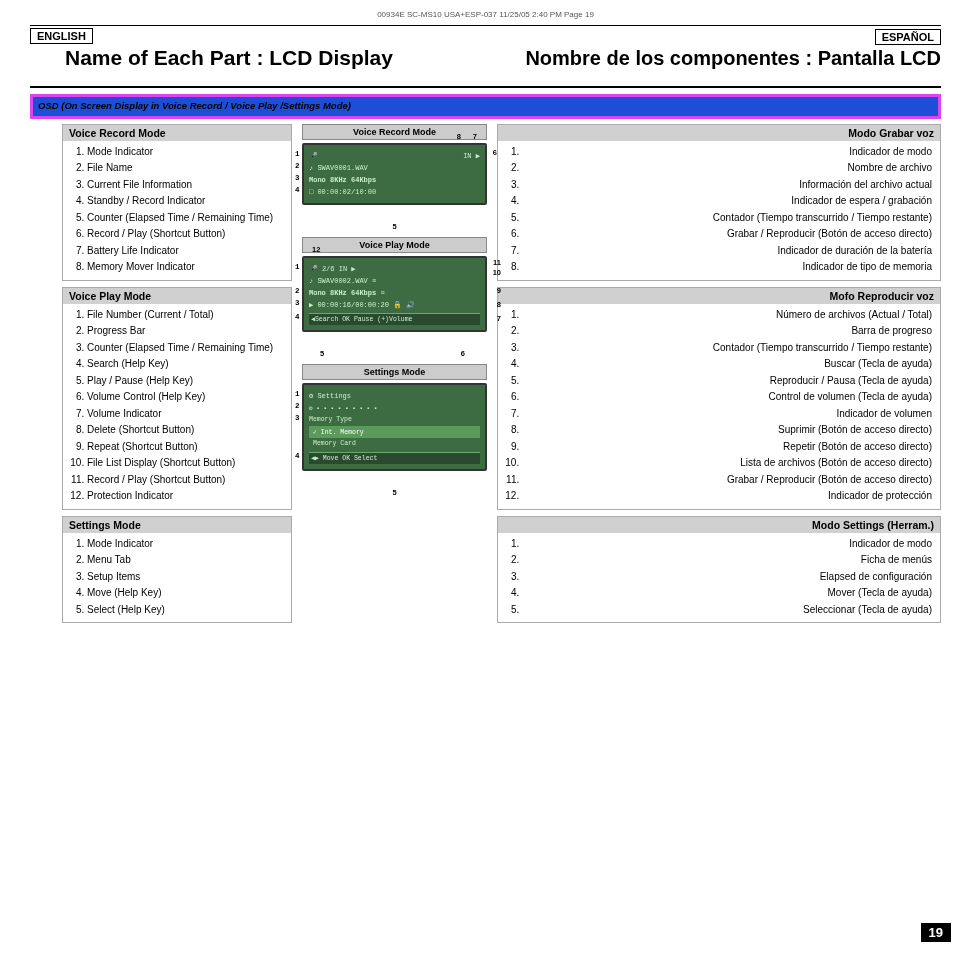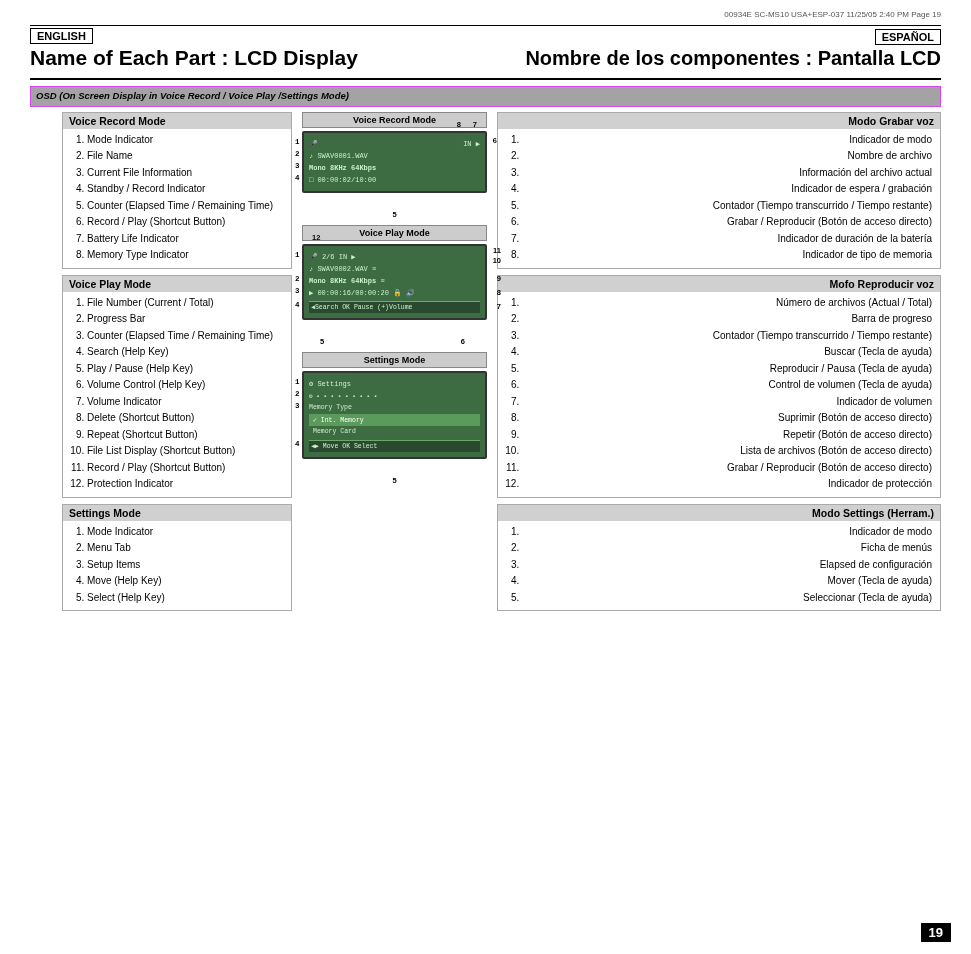--- a/index.html
+++ b/index.html
@@ -67,48 +67,48 @@
       font-weight: bold;
       font-size: 13px;
       padding: 2px 8px;
     }
 
     
     .page-header-info {
       font-size: 8px;
       color: #555;
       display: flex;
-      justify-content: flex-end;
+      justify-content: center;
       margin-bottom: 6px;
     }
 
     .header-line {
       border-top: 1.5px solid #000;
       margin-bottom: 2px;
     }
 
     .title-row {
       display: flex;
       justify-content: space-between;
       align-items: flex-end;
       border-bottom: 2px solid #000;
-      padding-bottom: 8px;
+      padding-bottom: 16px;
       margin-bottom: 6px;
     }
 
     .osd-subheader-row {
       display: flex;
       gap: 6px;
       margin-bottom: 5px;
     }
 
     .osd-sub {
       flex: 1;
-      background: #a3a3a3;
-      border: 1px solid #d946ef;
+      background: #1d4ed8;
+      border: 3px solid #d946ef;
       padding: 3px 5px;
       font-style: italic;
       font-size: 9.5px;
       font-weight: bold;
       line-height: 1.35;
     }
 
     
     .body-row {
       display: flex;
@@ -174,21 +174,21 @@
 <div class="page-container">
 
   <div class="page-header-info">
     <span>00934E SC-MS10 USA+ESP-037   11/25/05 2:40 PM   Page 19</span>
   </div>
   <div class="header-line"></div>
 
   <div class="title-row">
     <div>
       <span class="lang-label bold">ENGLISH</span>
-      <div style="font-size:21px; font-weight:bold;">Name of Each Part : LCD Display</div>
+      <div style="font-size:21px; font-weight:bold;margin-left:35px;">Name of Each Part : LCD Display</div>
     </div>
     <div style="text-align:right;">
       <span class="lang-label bold" style="float:right;">ESPAÑOL</span>
       <div style="font-size:20px; font-weight:bold; clear:both; margin-top:2px;">Nombre de los componentes : Pantalla LCD</div>
     </div>
   </div>
 
   <div class="osd-subheader-row">
     <div class="osd-sub">OSD (On Screen Display in Voice Record / Voice Play /Settings Mode)</div>
   </div>
@@ -201,21 +201,21 @@
         <div class="mode-title">Voice Record Mode</div>
         <div class="mode-content">
           <ol>
             <li>Mode Indicator</li>
             <li>File Name</li>
             <li>Current File Information</li>
             <li>Standby / Record Indicator</li>
             <li>Counter (Elapsed Time / Remaining Time)</li>
             <li>Record / Play (Shortcut Button)</li>
             <li>Battery Life Indicator</li>
-            <li>Memory Type Indicator</li>
+            <li>Memory Mover Indicator</li>
           </ol>
         </div>
       </div>
 
       <div class="mode-section">
         <div class="mode-title">Voice Play Mode</div>
         <div class="mode-content">
           <ol>
             <li>File Number (Current / Total)</li>
             <li>Progress Bar</li>

